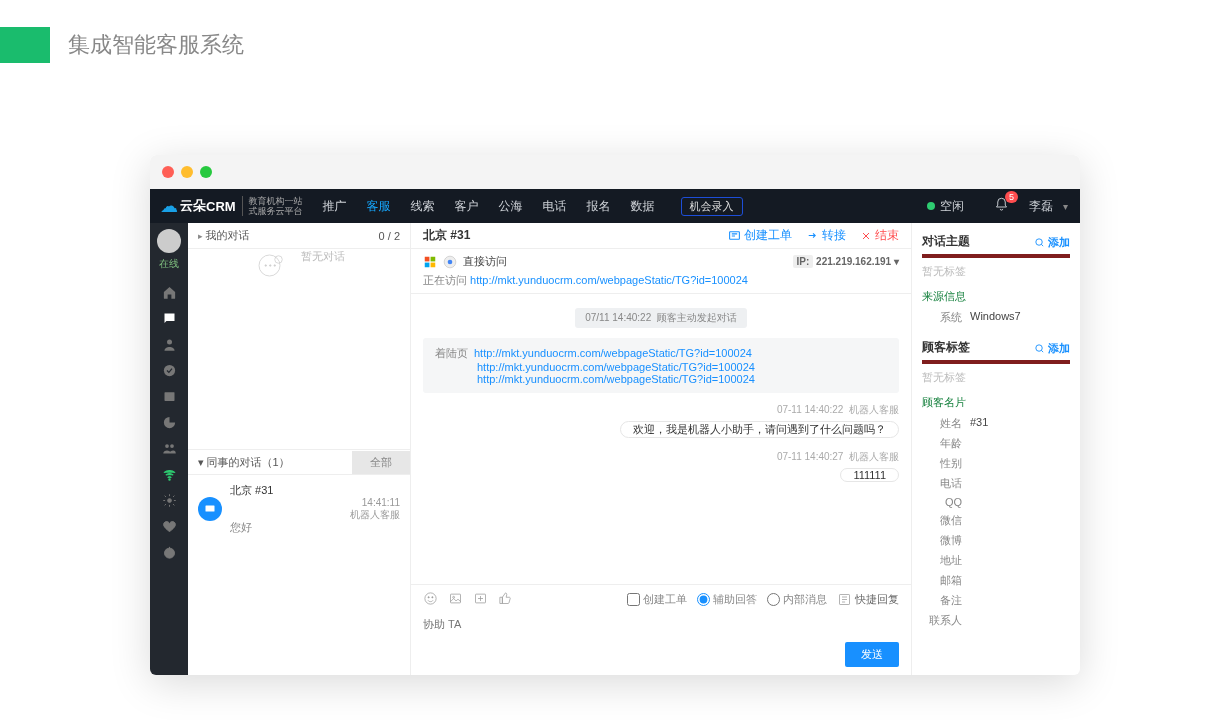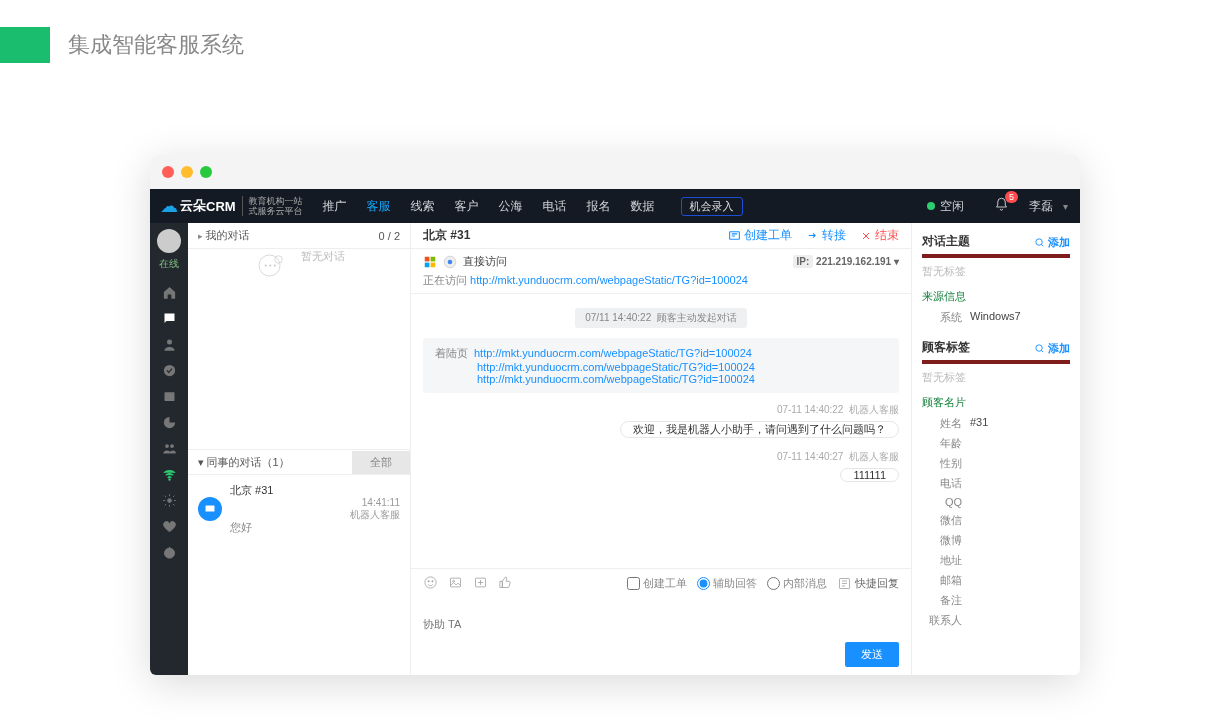--- a/index.html
+++ b/index.html
@@ -80,21 +80,21 @@
 .bubble{float:right;clear:both;border:1px solid #e6e6e6;background:#fff;border-radius:12px;padding:0 12px;max-width:320px;margin-bottom:8px;color:#333;}
 .bubble::after{content:"";display:block;clear:both;}
 .clr{clear:both;}
 .composer{border-top:1px solid #eee;padding:6px 12px 8px;}
 .comp-tools{display:flex;align-items:center;gap:10px;font-size:11px;color:#888;}
 .comp-tools svg{width:15px;height:15px;stroke:#999;fill:none;stroke-width:1.2;}
 .comp-right{margin-left:auto;display:flex;align-items:center;gap:10px;}
 .comp-right label{display:flex;align-items:center;gap:3px;cursor:pointer;}
 .comp-right input[type=radio],.comp-right input[type=checkbox]{accent-color:#1890ff;}
 .quick{display:flex;align-items:center;gap:3px;color:#666;}
-.textarea{width:100%;border:none;outline:none;resize:none;height:28px;font-size:11px;color:#555;margin-top:18px;}
+.textarea{width:100%;border:none;outline:none;resize:none;height:28px;font-size:11px;color:#555;margin-top:2px;}
 .send-row{display:flex;justify-content:flex-end;margin-top:4px;}
 .send-btn{background:#1890ff;color:#fff;border:none;padding:5px 16px;font-size:11px;border-radius:2px;cursor:pointer;}
 
 .rightcol{width:168px;padding:6px 10px;font-size:11px;color:#555;overflow:auto;}
 .rc-head{display:flex;align-items:flex-end;justify-content:space-between;font-size:12px;color:#333;padding:4px 0;border-bottom:4px solid #7f1d1d;margin-bottom:6px;font-weight:bold;}
 .rc-add{color:#1890ff;font-size:11px;cursor:pointer;display:flex;align-items:center;gap:3px;}
 .rc-muted{color:#bbb;font-size:11px;margin-bottom:10px;}
 .rc-sec-title{font-size:11px;color:#15803d;margin:6px 0 6px;}
 .kv{display:flex;gap:8px;margin:5px 0;}
 .kv .k{width:40px;color:#888;text-align:right;}

